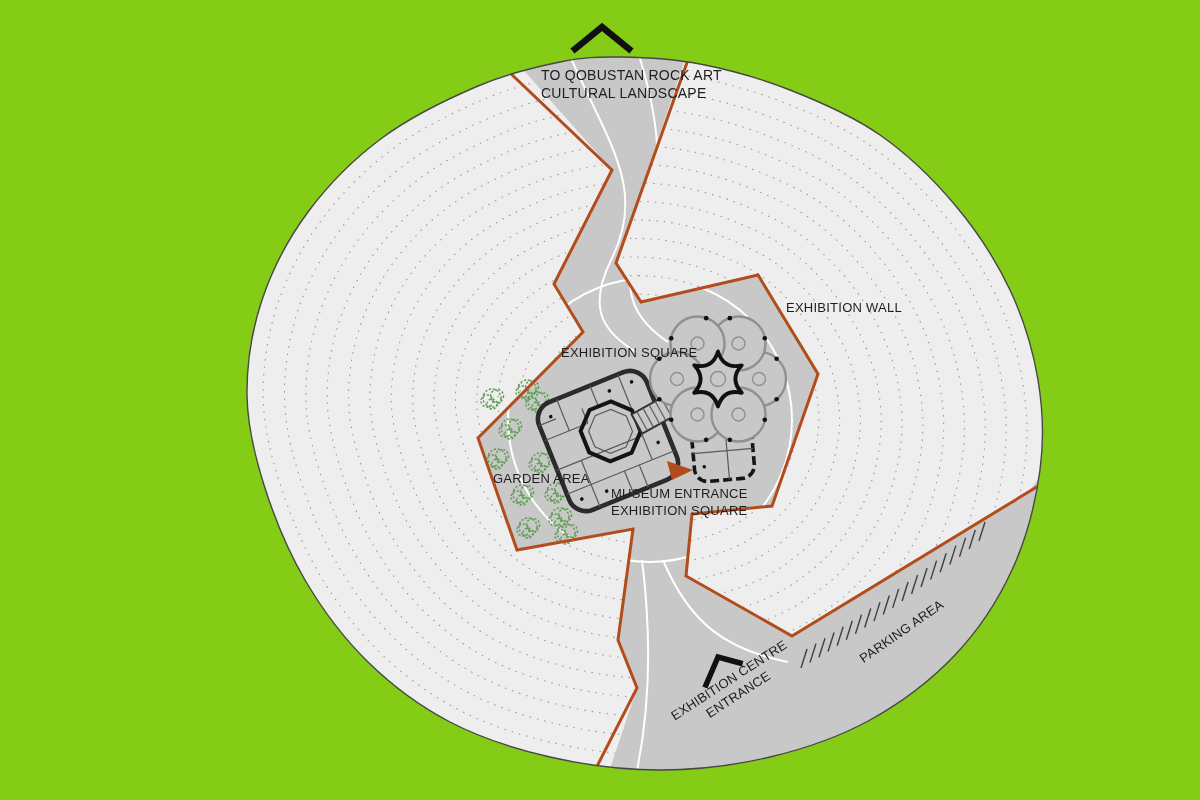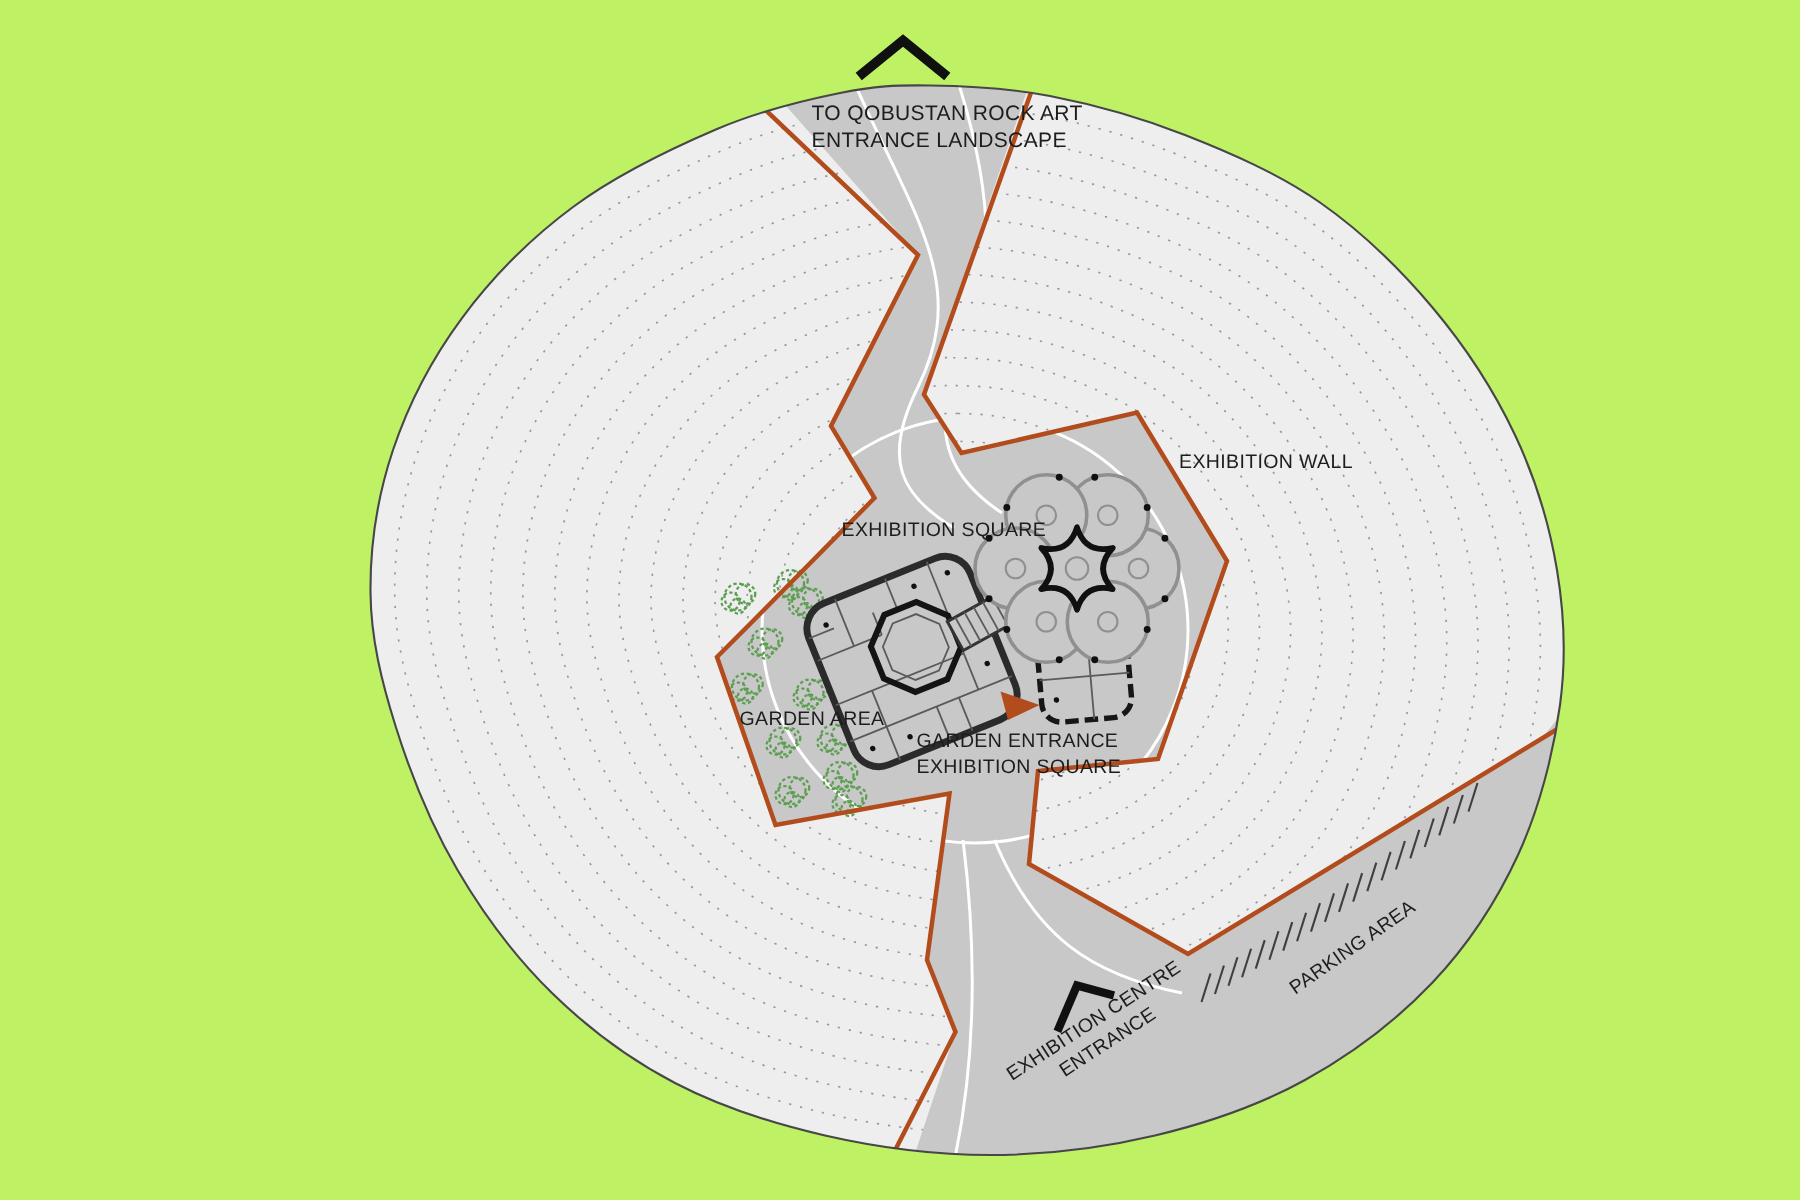--- a/index.html
+++ b/index.html
@@ -1,16 +1,16 @@
 <!DOCTYPE html>
 <html style="--accent: #b34c1c; --site: #eeeeee; --road: #c8c8c8; --tree: #5e9e52;"><head>
 <meta charset="utf-8">
 <style>
   html,body{margin:0;padding:0;background:#fff;}
-  .canvas{position:relative;width:1200px;height:800px;background:#bef264;overflow:hidden;
+  .canvas{position:relative;width:1200px;height:800px;background:#84cc16;overflow:hidden;
           font-family:"Liberation Sans",sans-serif;}
   svg{position:absolute;left:0;top:0;}
   .lbl{position:absolute;font-size:13px;color:#1d1d1d;letter-spacing:.25px;
        white-space:nowrap;line-height:1.3;}
   .lbl.big{font-size:14px;}
   .lbl.center{text-align:center;}
   .lbl.rot{width:max-content;transform:translate(-50%,-50%) rotate(var(--rot));}
   
   .site{fill:var(--site);stroke:none;}
   .blob-outline{fill:none;stroke:#474747;stroke-width:1.4;}
@@ -243,31 +243,31 @@
         <path d="M695,40 L616,263 L641,302 L758,275 L818,374 L772,506 L692,514 L686,576 L792,636 L1040,485" class="orange"></path>
         <polygon points="667,461 693,470 672,480" class="tri"></polygon>
       </g>
       <path d="M620,57C643.3,57.3 671.7,58.5 700,64C728.3,69.5 760.0,78.2 790,90C820.0,101.8 852.5,115.8 880,135C907.5,154.2 933.3,179.2 955,205C976.7,230.8 996.2,260.8 1010,290C1023.8,319.2 1033.0,350.0 1038,380C1043.0,410.0 1044.3,438.3 1040,470C1035.7,501.7 1026.2,539.2 1012,570C997.8,600.8 978.7,630.0 955,655C931.3,680.0 900.8,703.0 870,720C839.2,737.0 805.0,748.7 770,757C735.0,765.3 696.7,770.0 660,770C623.3,770.0 585.0,765.0 550,757C515.0,749.0 480.3,737.8 450,722C419.7,706.2 392.2,685.7 368,662C343.8,638.3 322.3,609.5 305,580C287.7,550.5 273.7,515.8 264,485C254.3,454.2 247.3,425.8 247,395C246.7,364.2 251.8,330.5 262,300C272.2,269.5 288.0,239.0 308,212C328.0,185.0 353.7,159.0 382,138C410.3,117.0 448.3,98.7 478,86C507.7,73.3 536.3,66.8 560,62C583.7,57.2 596.7,56.7 620,57Z" class="blob-outline"></path>
       <path d="M575,49 L602,27 L629,49" class="chev" stroke-width="6.5"></path>
       <path d="M706,685 L718,657 L740,663" class="chev" stroke-width="5.5"></path>
     </svg>
 
   <div class="lbl big" style="left:541px;top:66px;">
     <div>TO QOBUSTAN ROCK ART</div>
-    <div>ENTRANCE LANDSCAPE</div>
+    <div>CULTURAL LANDSCAPE</div>
   </div>
 
   <div class="lbl" style="left:786px;top:300px;">EXHIBITION WALL</div>
 
   <div class="lbl" style="left:561px;top:345px;">EXHIBITION SQUARE</div>
 
   <div class="lbl" style="left:493px;top:471px;text-align:right;">GARDEN AREA</div>
 
   <div class="lbl center" style="left:611px;top:486px;width:120px;">
-    <div>GARDEN ENTRANCE</div>
+    <div>MUSEUM ENTRANCE</div>
     <div>EXHIBITION SQUARE</div>
   </div>
 
   <div class="lbl center rot" style="left:734px;top:688px;--rot:-33deg;">
     <div>EXHIBITION CENTRE</div>
     <div>ENTRANCE</div>
   </div>
 
   <div class="lbl rot" style="left:902px;top:632px;--rot:-35deg;">PARKING AREA</div>
 </div>

